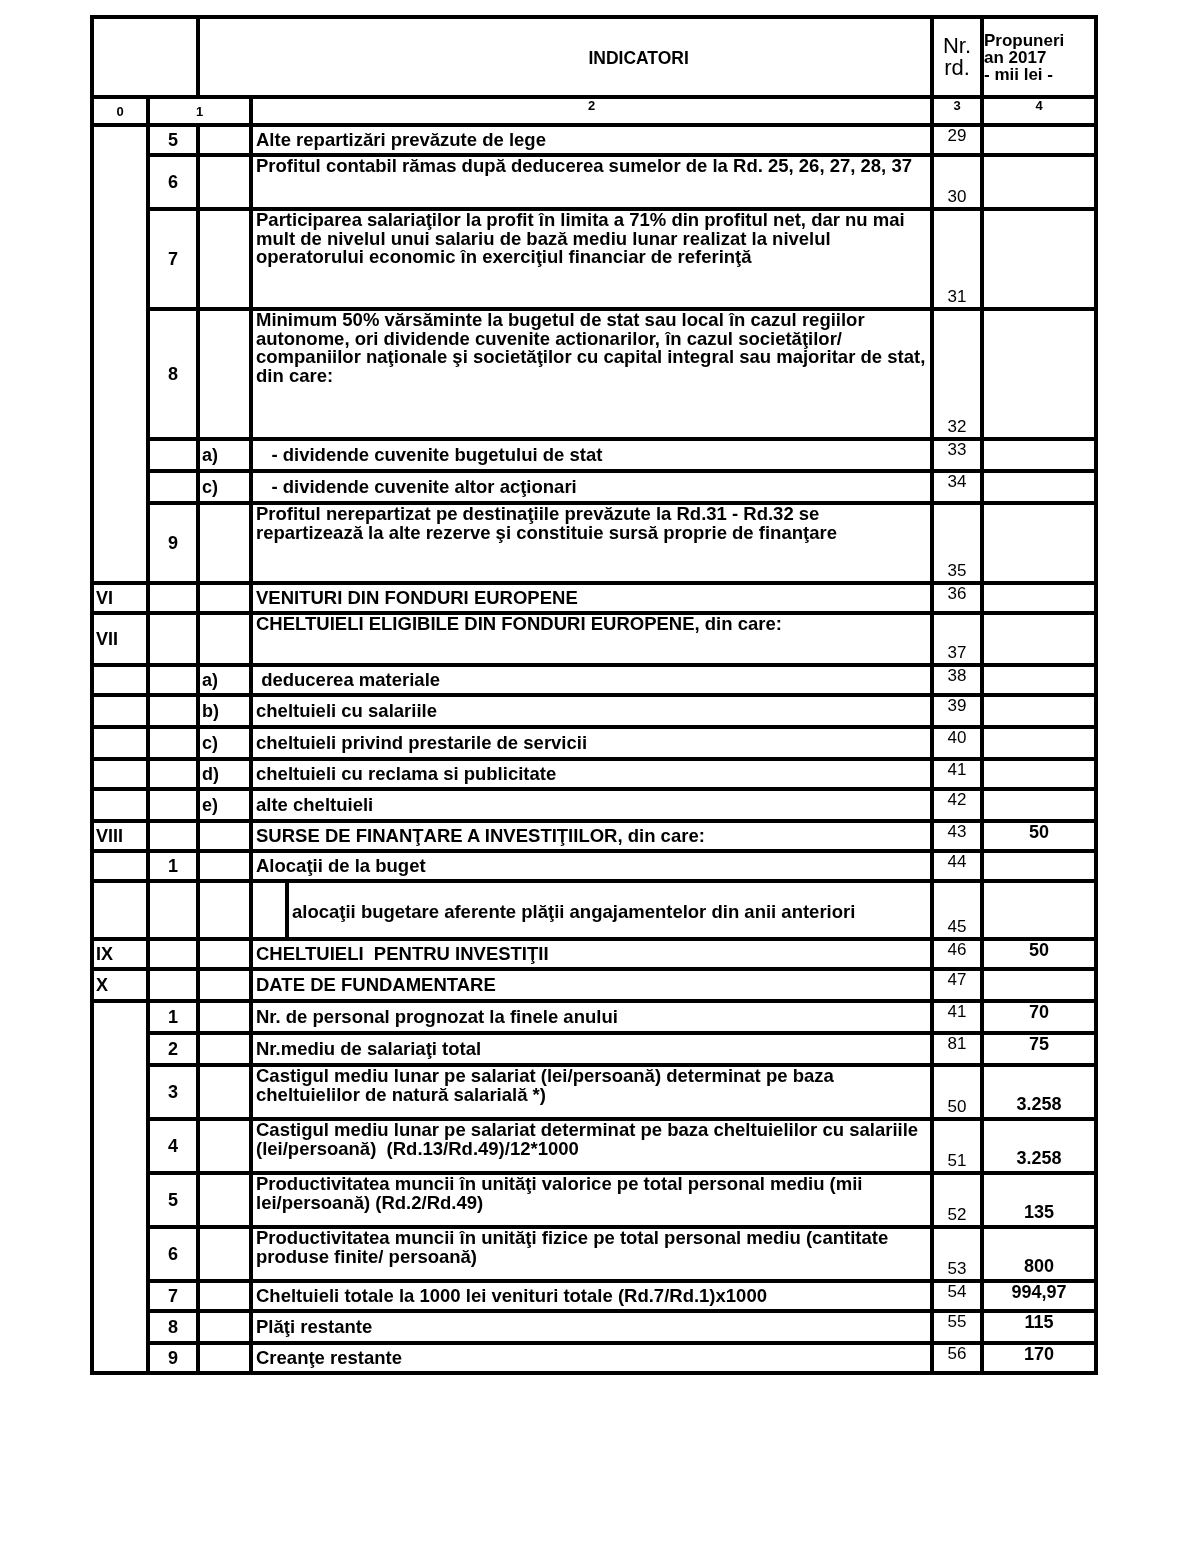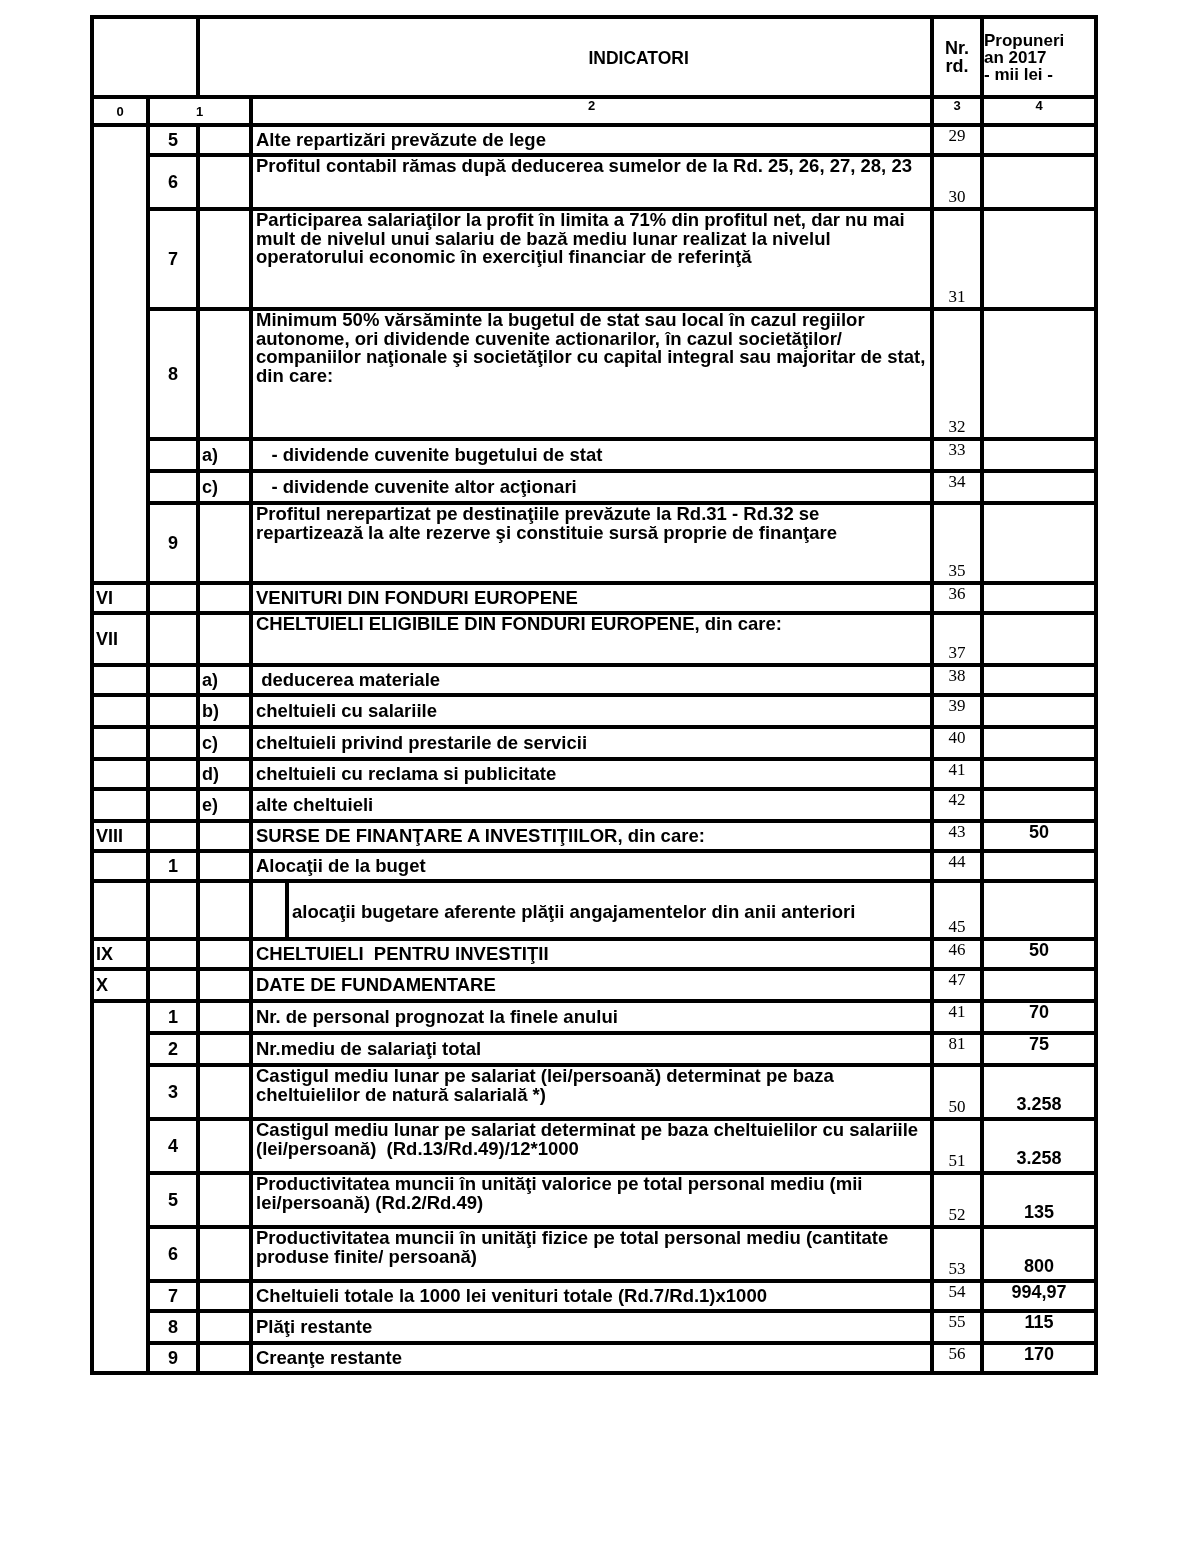--- a/index.html
+++ b/index.html
@@ -19,32 +19,32 @@
     line-height: 1.0;
   }
   col.c0 { width: 56px; }
   col.c1 { width: 50px; }
   col.c1b { width: 53px; }
   col.c2 { width: 681px; }
   col.c3 { width: 50px; }
   col.c4 { width: 114px; }
 
   .hdr-title { text-align: center; font-weight: bold; font-size: 19px; font-family: "Liberation Sans", sans-serif; transform: scaleX(0.92); }
-  .hdr-nr { text-align: center; font-weight: bold; font-size: 18px; line-height: 26px; }
+  .hdr-nr { text-align: center; font-weight: normal; font-size: 22px; line-height: 26px; }
   .hdr-prop { text-align: left; font-weight: bold; font-size: 17px; line-height: 23px; }
 
   .idx { text-align: center; font-weight: bold; font-size: 13px; }
   .idx3 { vertical-align: top !important; }
 
   .num { text-align: center; font-weight: bold; font-size: 18px; }
   .sub { text-align: left; font-weight: bold; font-size: 18px; padding-left: 2px !important; }
   .roman { text-align: left; font-weight: bold; font-size: 18px; padding-left: 2px !important; }
   .txt { text-align: left; font-weight: bold; font-size: 18.5px; line-height: 26px; padding-left: 3px !important; padding-top: 0; vertical-align: top !important; }
   .txt.mid { vertical-align: middle !important; }
-  .rd { text-align: center; font-family: Liberation Serif, serif; font-size: 17px; vertical-align: bottom !important; padding-bottom: 2px !important; }
+  .rd { text-align: center; font-family: Liberation Sans, sans-serif; font-size: 17px; vertical-align: bottom !important; padding-bottom: 2px !important; }
   .rd.top { vertical-align: top !important; padding-top: 0 !important; padding-bottom: 0 !important; }
   .val { text-align: center; font-weight: bold; font-size: 18px; vertical-align: bottom !important; padding-bottom: 4px !important; }
   .val.top { vertical-align: top !important; padding-top: 0 !important; padding-bottom: 0 !important; }
 
   .inner-indent { display: flex; height: 100%; }
   .inner-indent .gap { width: 32px; border-right: 4px solid #000; flex: 0 0 auto; }
   .inner-indent .t { padding-left: 4px; }
 </style>
 </head>
 <body>
@@ -81,21 +81,21 @@
       <td class="num">5</td>
       <td class="sub"></td>
       <td class="txt mid">Alte repartizări prevăzute de lege</td>
       <td class="rd top">29</td>
       <td class="val"></td>
     </tr>
 
     <tr style="height:54px">
       <td class="num">6</td>
       <td class="sub"></td>
-      <td class="txt">Profitul contabil rămas după deducerea sumelor de la Rd. 25, 26, 27, 28, 23</td>
+      <td class="txt">Profitul contabil rămas după deducerea sumelor de la Rd. 25, 26, 27, 28, 37</td>
       <td class="rd">30</td>
       <td class="val"></td>
     </tr>
 
     <tr style="height:100px">
       <td class="num">7</td>
       <td class="sub"></td>
       <td class="txt">Participarea salariaţilor la profit în limita a 71% din profitul net,  dar nu mai mult de nivelul unui salariu de bază mediu lunar realizat la nivelul operatorului economic în exerciţiul  financiar de referinţă</td>
       <td class="rd">31</td>
       <td class="val"></td>

